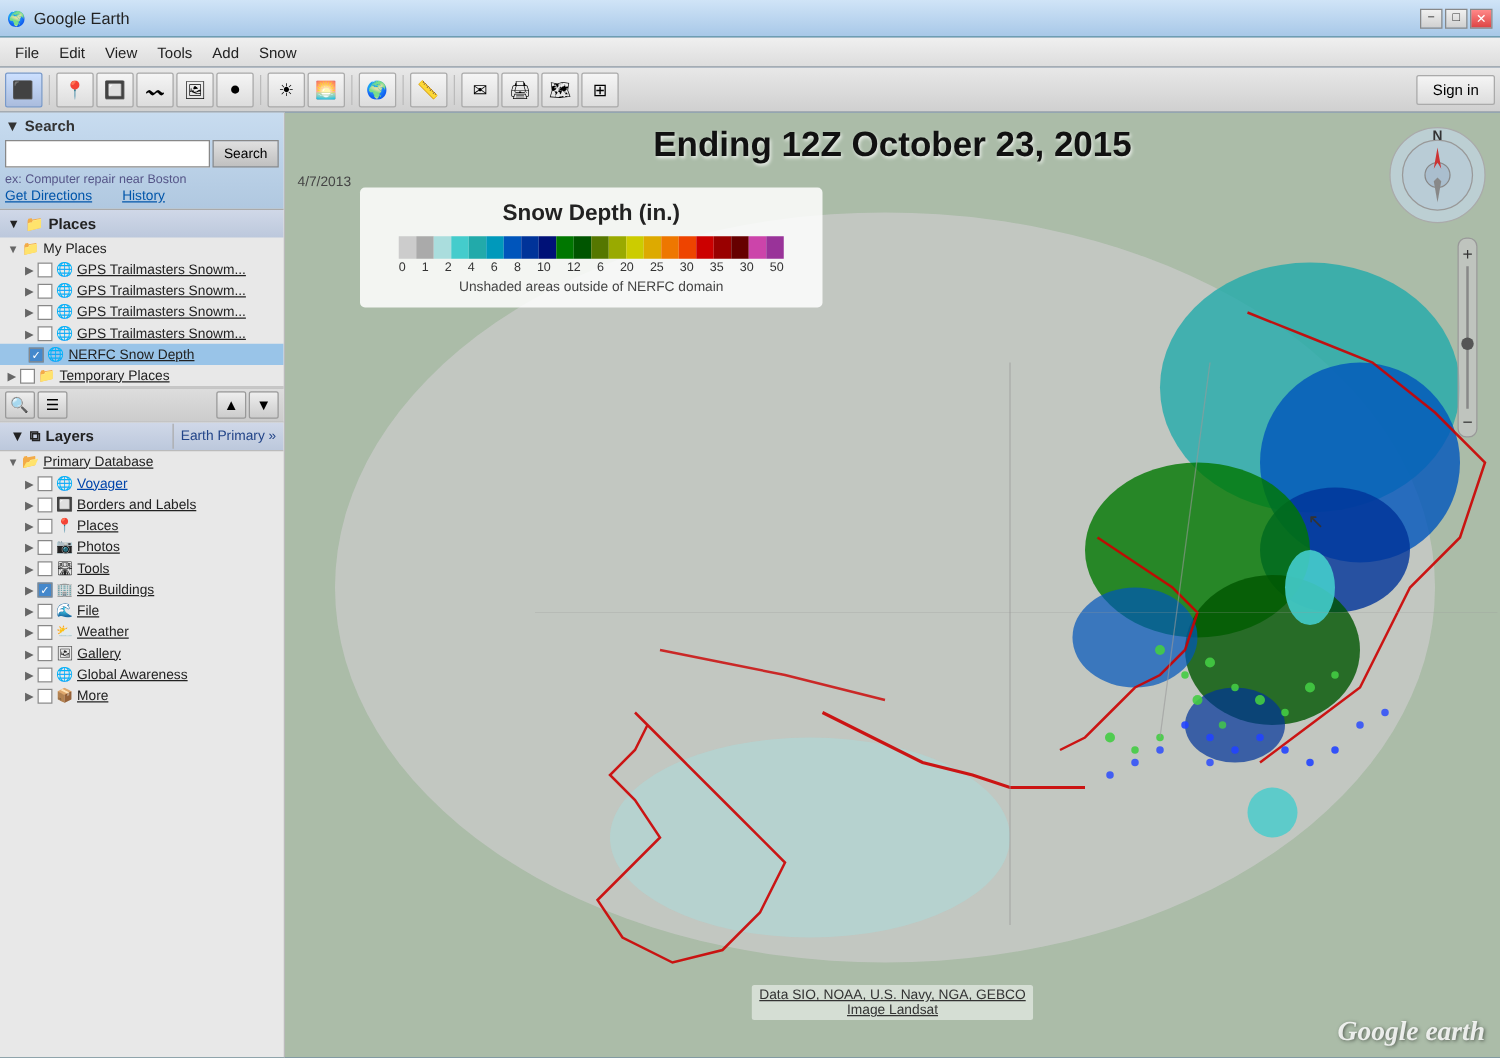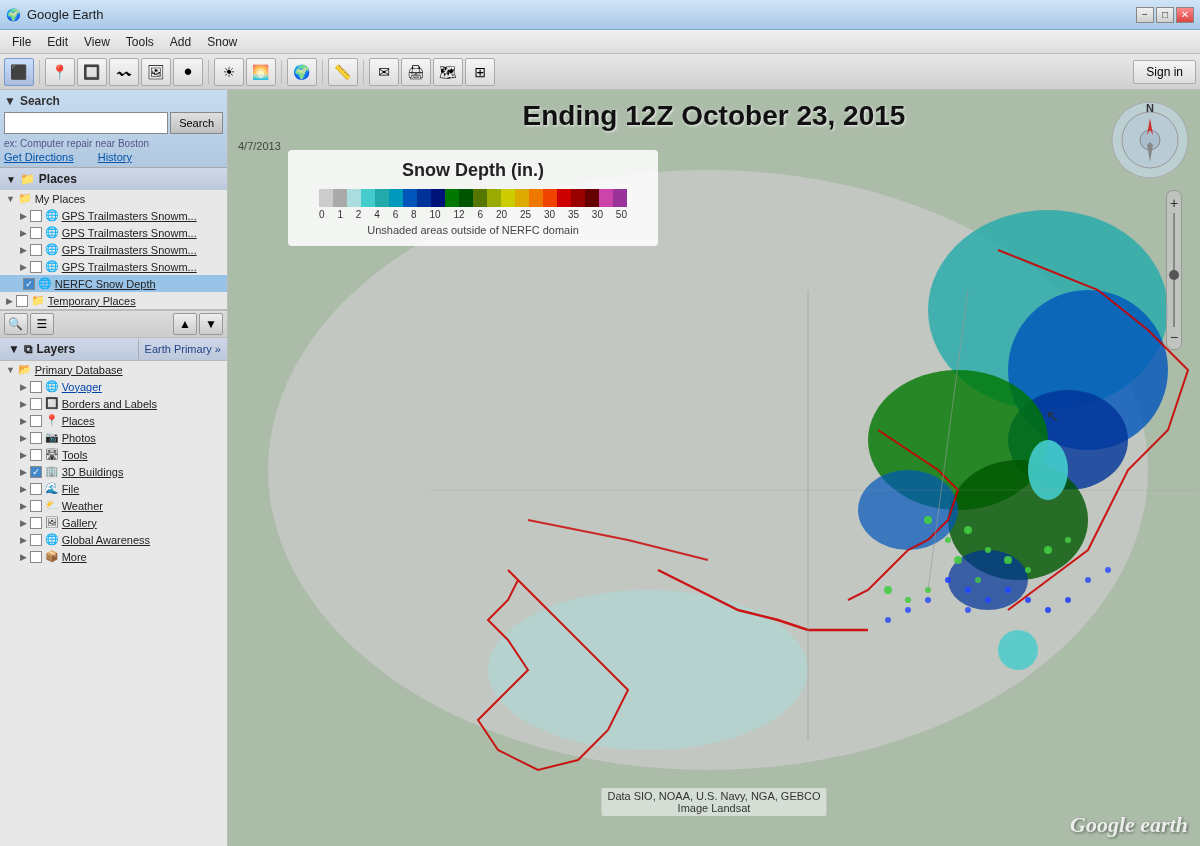--- a/index.html
+++ b/index.html
@@ -224,21 +224,21 @@
     .zoom-track { flex: 1; width: 2px; background: #888; margin: 2px 0; position: relative; }
     .zoom-handle { width: 10px; height: 10px; background: #555; border-radius: 50%; position: absolute; left: -4px; top: 50%; }
 
     
     .map-svg { position: absolute; top: 0; left: 0; width: 100%; height: 100%; pointer-events: none; }
 
     
     .data-credit {
       position: absolute; bottom: 30px; left: 50%; transform: translateX(-50%);
       font-size: 11px; color: #333; text-align: center;
-      background: rgba(255,255,255,0.5); padding: 2px 6px; border-radius: 2px;
+      background: rgba(255,255,255,0.5); padding: 2px 6px; border-radius: 2px; text-decoration: underline;
     }
 
     
     .ge-watermark {
       position: absolute; bottom: 8px; right: 12px;
       font-size: 22px; color: rgba(255,255,255,0.85);
       font-style: italic; font-weight: bold;
       font-family: 'Times New Roman', serif;
       text-shadow: 1px 1px 3px rgba(0,0,0,0.5);
     }

